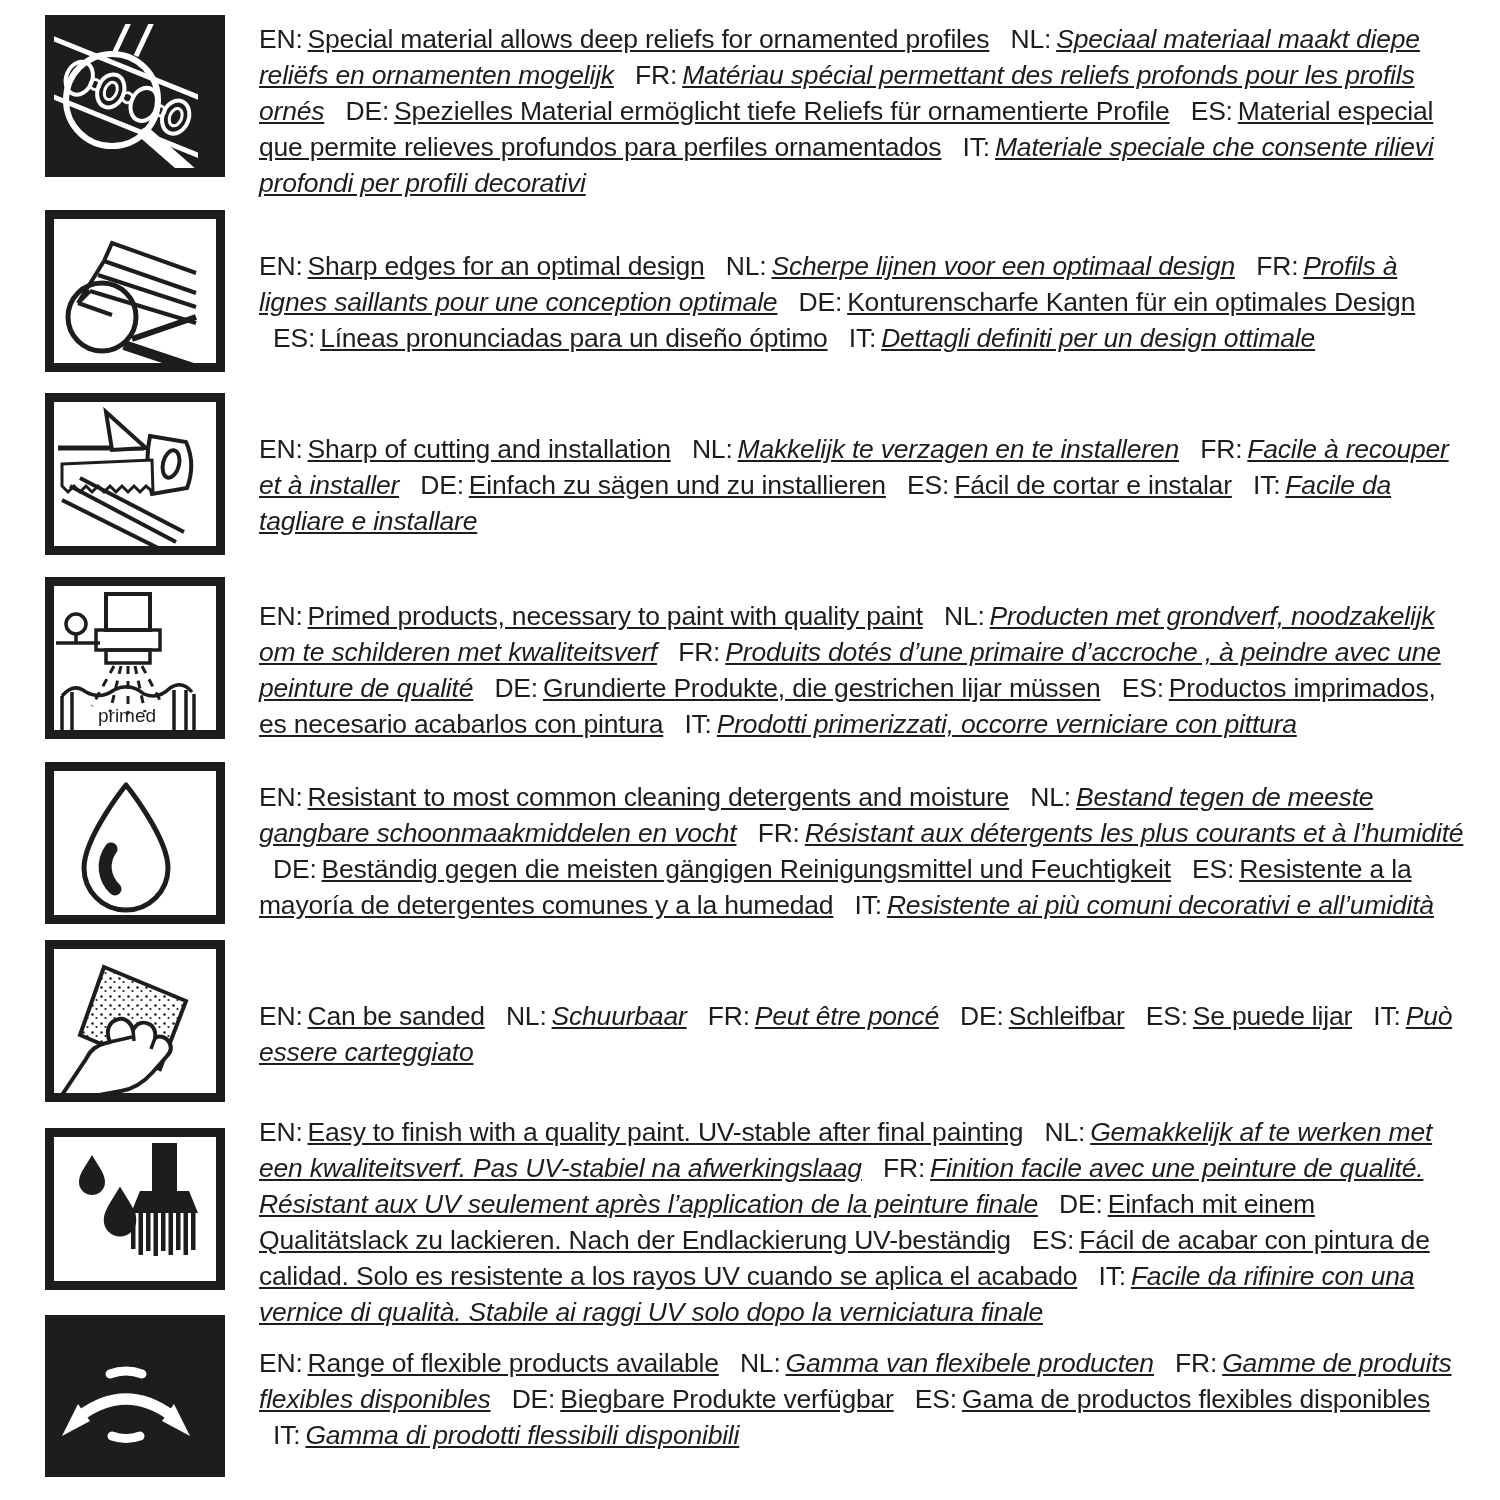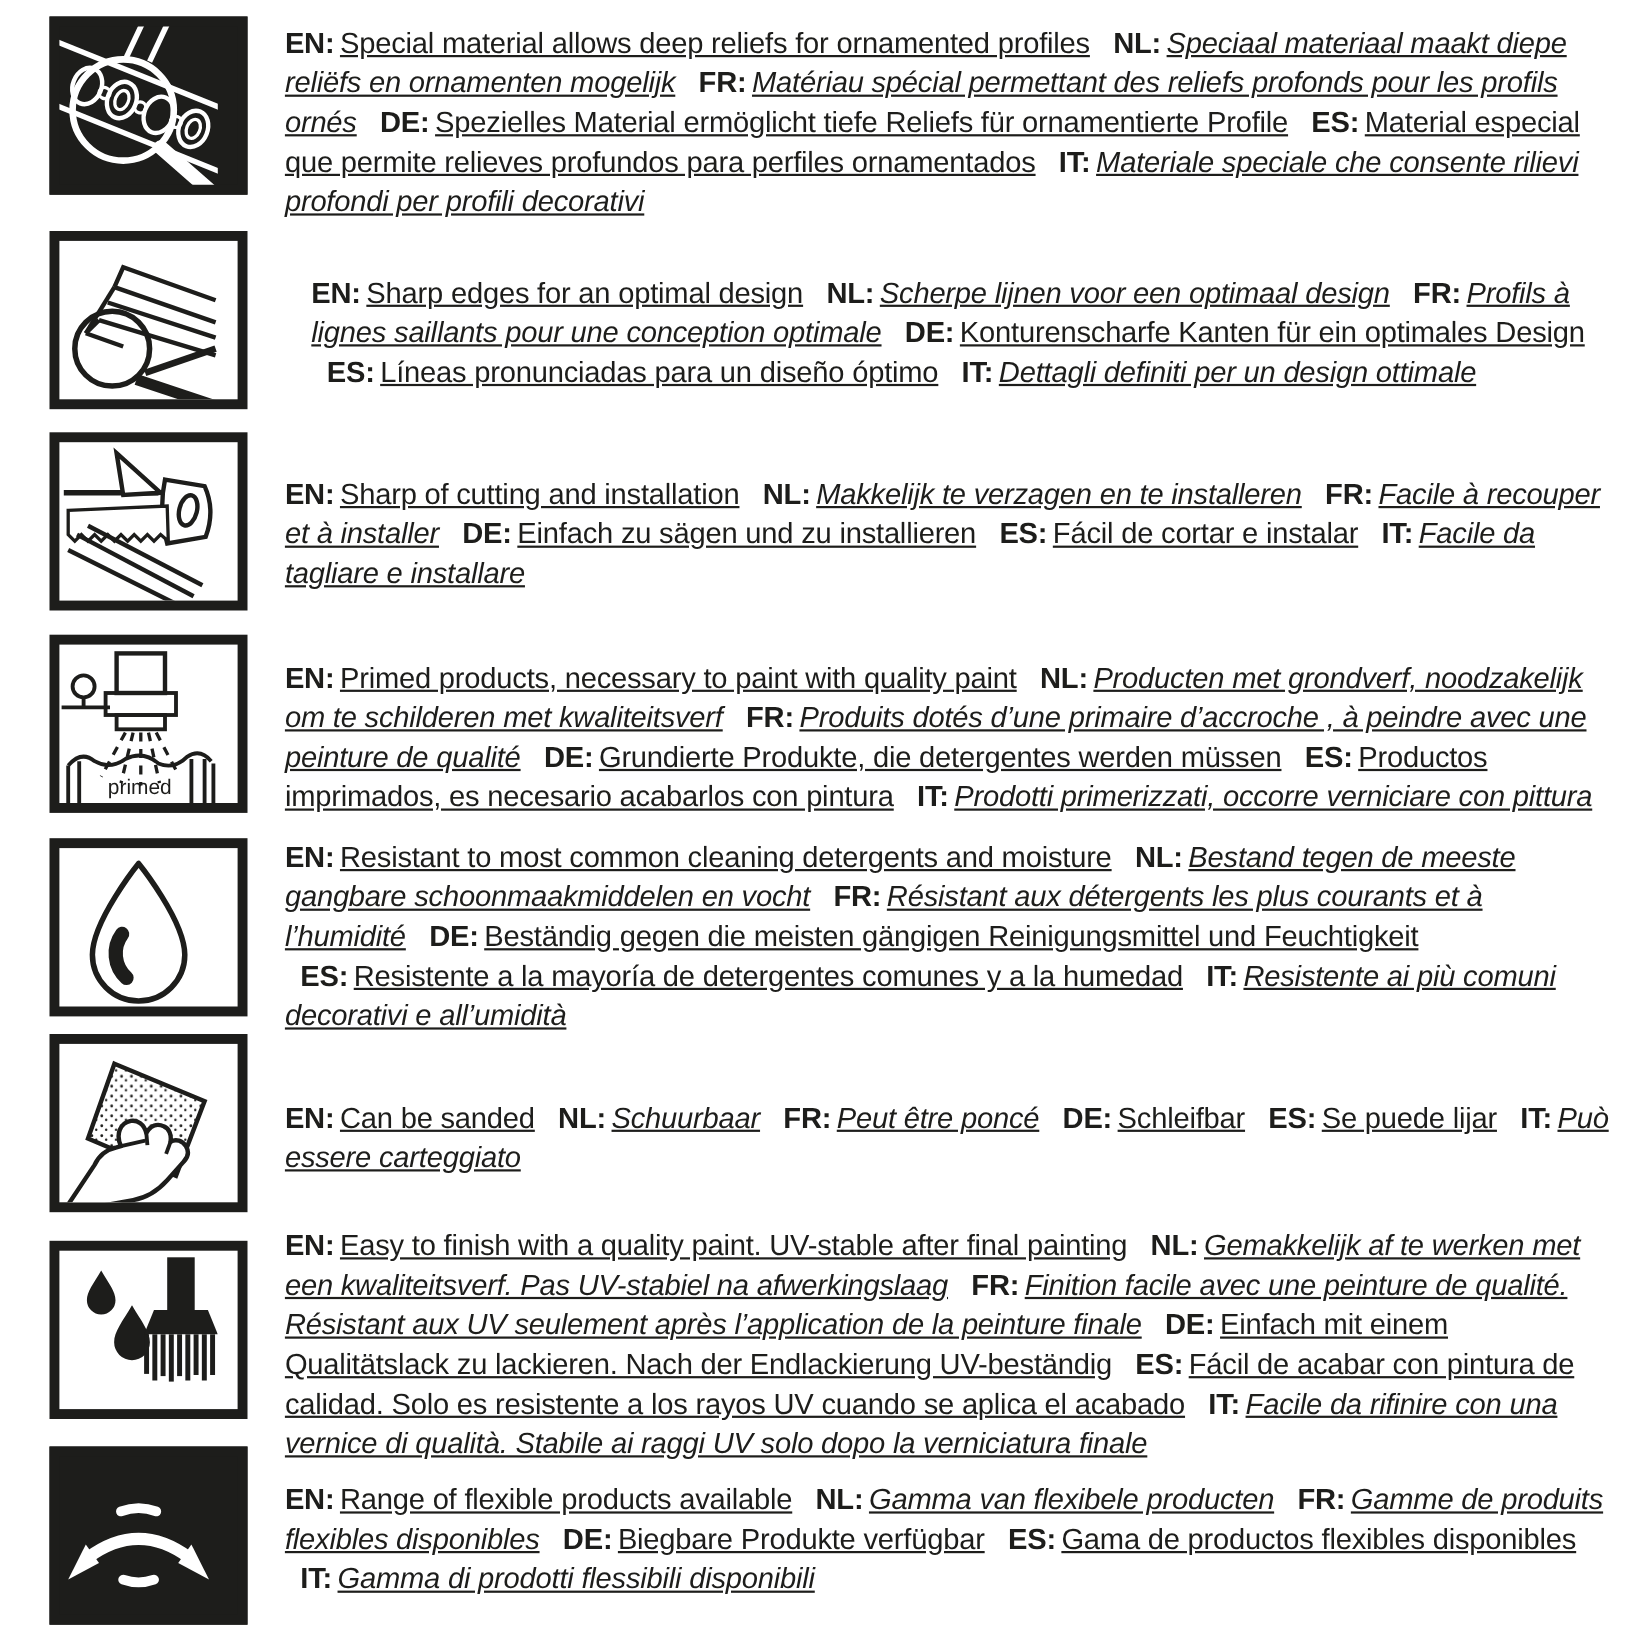--- a/index.html
+++ b/index.html
@@ -7,38 +7,38 @@
     width:1500px;height:1500px;overflow:hidden;background:#ffffff;
     font-family:"Liberation Sans","DejaVu Sans",sans-serif;
     color:#1d1d1b;
   }
   .sheet{padding:15px 36px 0 45px;}
   .row{display:flex;}
   .row .icon-box{flex:0 0 auto;align-self:flex-start;}
   .row .desc{align-self:center;}
   .row-1{height:195px;}
   .row-1 .desc{align-self:flex-start;padding-top:6px;}
-  .row-2{height:183px;gap:24px;}
+  .row-2{height:183px;}
   .row-3{height:184px;}
   .row-4{height:185px;}
   .row-5{height:178px;}
   .row-6{height:188px;}
   .row-7{height:187px;}
   .row-8{height:167px;justify-content:center;}
   .icon-box{
     width:180px;height:162px;box-sizing:border-box;
     border:9px solid #1d1d1b;background:#ffffff;margin-right:34px;
   }
   .icon-box.black{background:#1d1d1b;}
   .icon-box svg{display:block;width:144px;height:144px;}
   .desc{
     margin:0;max-width:1215px;
     font-size:26.5px;line-height:36px;letter-spacing:-0.2px;
   }
-  .lab{font-weight:bold;font-style:normal;margin-right:5px;}
+  .lab{font-weight:normal;font-style:normal;margin-right:5px;}
   .lab.gap{margin-left:14px;}
   .seg{font-style:normal;text-decoration:underline;}
   .seg.it{font-style:italic;}
   .primed-text{font-size:19px;font-family:"Liberation Sans","DejaVu Sans",sans-serif;}
 </style>
 </head>
 <body>
 
 <div class="sheet">
 
@@ -144,21 +144,21 @@
         <line x1="120" y1="104" x2="120" y2="144" stroke-width="3.5"></line>
         <line x1="132" y1="104" x2="132" y2="144" stroke-width="3.5"></line>
         <line x1="140" y1="108" x2="140" y2="144" stroke-width="3.5"></line>
         <text x="44" y="136" class="primed-text" fill="#1d1d1b" stroke="none">primed</text>
       </svg>
     </div>
     <p class="desc">
       <b class="lab">EN:</b><span class="seg">Primed products, necessary to paint with quality paint</span>
       <b class="lab gap">NL:</b><span class="seg it">Producten met grondverf, noodzakelijk om te schilderen met kwaliteitsverf</span>
       <b class="lab gap">FR:</b><span class="seg it">Produits dotés d’une primaire d’accroche , à peindre avec une peinture de qualité</span>
-      <b class="lab gap">DE:</b><span class="seg">Grundierte Produkte, die detergentes werden müssen</span>
+      <b class="lab gap">DE:</b><span class="seg">Grundierte Produkte, die gestrichen lijar müssen</span>
       <b class="lab gap">ES:</b><span class="seg">Productos imprimados, es necesario acabarlos con pintura</span>
       <b class="lab gap">IT:</b><span class="seg it">Prodotti primerizzati, occorre verniciare con pittura</span>
     </p>
   </div>
 
   <div class="row row-5">
     <div class="icon-box">
       <svg viewBox="0 0 144 144" fill="none" stroke="#1d1d1b">
         <path d="M72,14 C72,14 30,66 30,97 A42,42 0 0 0 114,97 C114,66 72,14 72,14 Z" stroke-width="5" stroke-linejoin="round"></path>
         <path d="M57,78 A30,30 0 0 0 61,118" stroke-width="13" stroke-linecap="round"></path>

